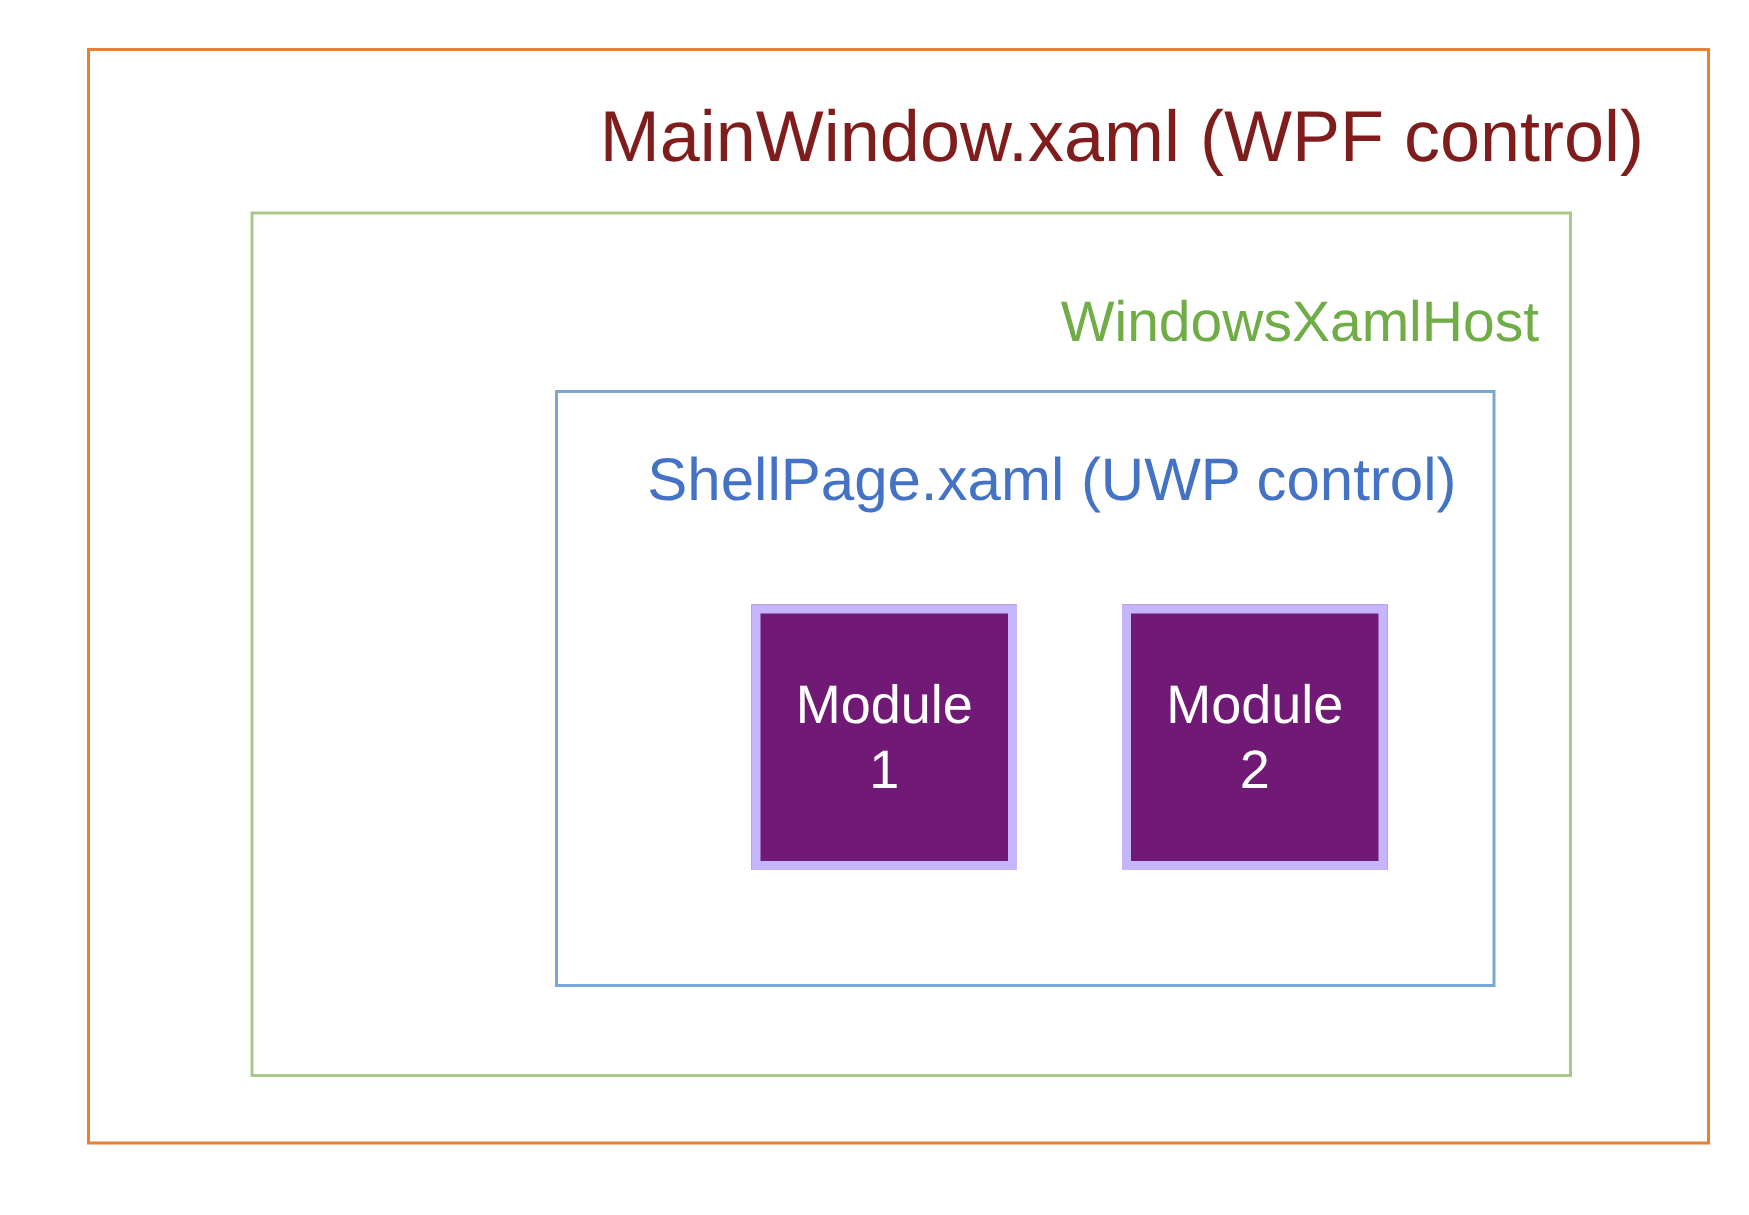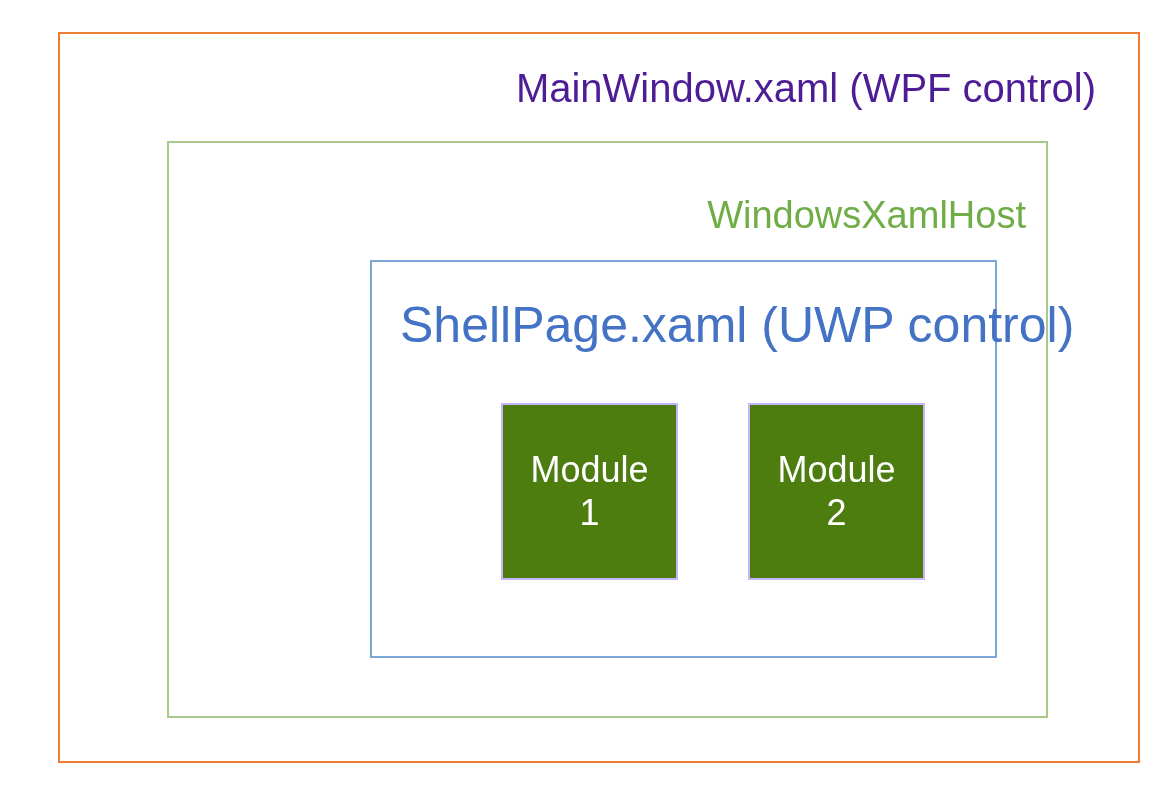--- a/index.html
+++ b/index.html
@@ -68,50 +68,50 @@
     text-align: right;
     white-space: nowrap;
     font-weight: normal;
     line-height: 1.1;
   }
 
   .caption-outer {
     left: 100px;
     top: 66px;
     width: 996px;
-    font-size: 40px;
-    color: #4c1d95;
+    font-size: 48px;
+    color: #7f1d1d;
   }
 
   .caption-middle {
     left: 200px;
     top: 174px;
     width: 826px;
     font-size: 38px;
     color: #70AD47;
     margin-top: 21px;
   }
 
   .caption-inner {
     left: 400px;
     top: 298px;
     width: 571px;
-    font-size: 50px;
+    font-size: 40px;
     color: #4472C4;
   }
 
   
   .module-box {
     position: absolute;
     top: 403px;
     width: 177px;
     height: 177px;
     box-sizing: border-box;
-    background: #4d7c0f;
-    border: 2px solid #c4b5fd;
+    background: #701a75;
+    border: 6px solid #c4b5fd;
     display: flex;
     flex-direction: column;
     align-items: center;
     justify-content: center;
     color: #ffffff;
     font-size: 36px;
     line-height: 1.18;
   }
 
   #module-box-1 { left: 501px; }

